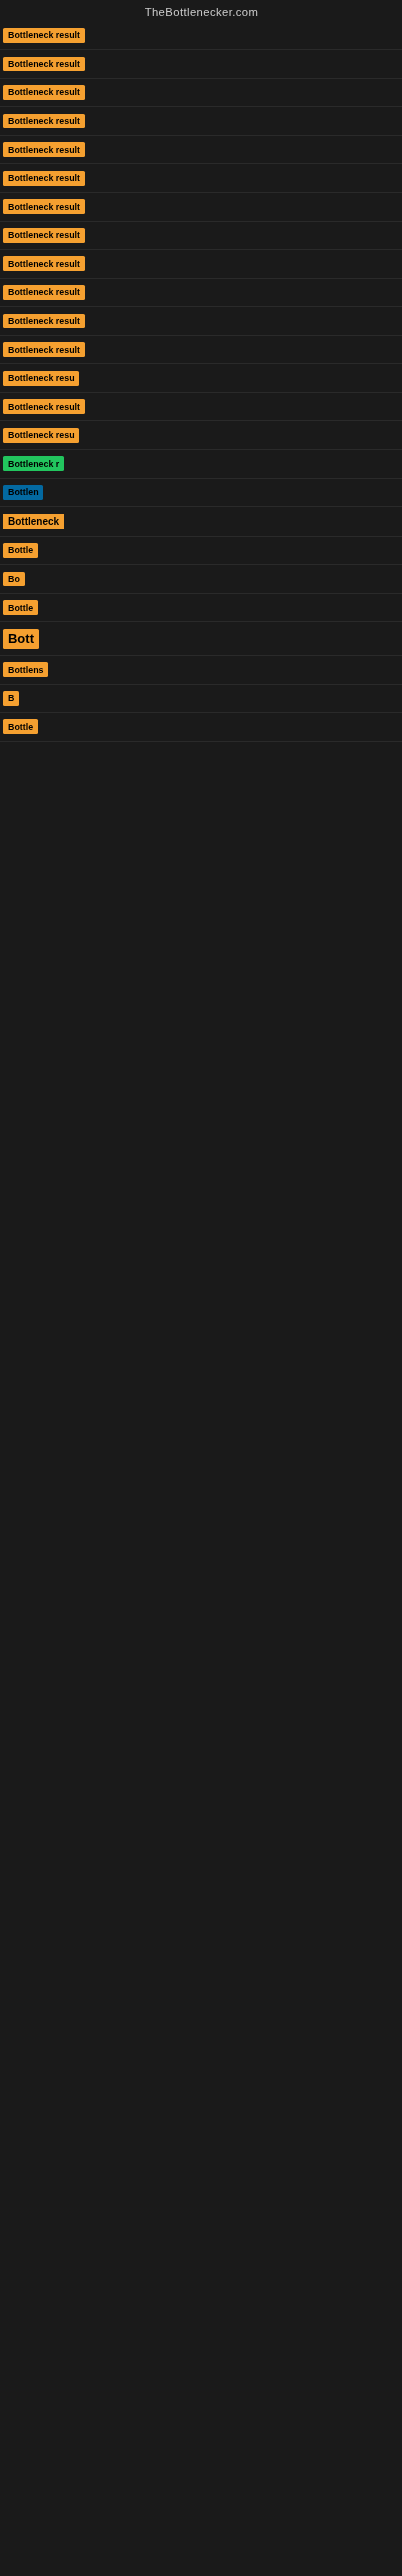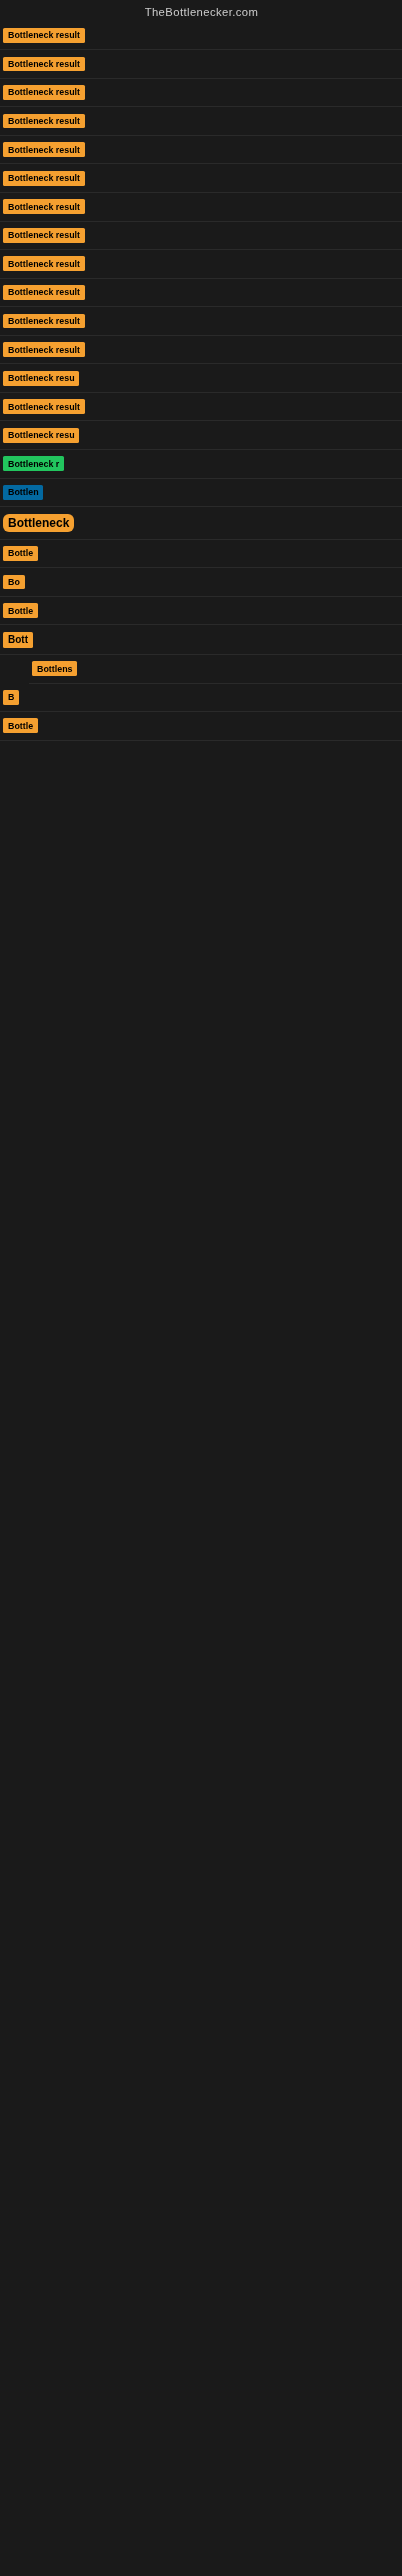--- a/index.html
+++ b/index.html
@@ -77,35 +77,35 @@
       <div style="display: flex; align-items: flex-start; padding: 6.4px 3.2px; border-bottom: 0.8px solid rgb(42, 42, 42);">
         <span style="background-color: rgb(245, 160, 48); color: rgb(0, 0, 0); font-size: 8.9px; font-weight: bold; padding: 2.4px 4.8px; border-radius: 1.6px; white-space: nowrap; display: inline-block; cursor: pointer;">Bottleneck resu</span>
       </div>
       <div style="display: flex; align-items: flex-start; padding: 6.4px 3.2px; border-bottom: 0.8px solid rgb(42, 42, 42);">
         <span style="background-color: #22c55e; color: rgb(0, 0, 0); font-size: 8.9px; font-weight: bold; padding: 2.4px 4.8px; border-radius: 1.6px; white-space: nowrap; display: inline-block; cursor: pointer;">Bottleneck r</span>
       </div>
       <div style="display: flex; align-items: flex-start; padding: 6.4px 3.2px; border-bottom: 0.8px solid rgb(42, 42, 42);">
         <span style="background-color: #0369a1; color: rgb(0, 0, 0); font-size: 8.9px; font-weight: bold; padding: 2.4px 4.8px; border-radius: 1.6px; white-space: nowrap; display: inline-block; cursor: pointer;">Bottlen</span>
       </div>
       <div style="display: flex; align-items: flex-start; padding: 6.4px 3.2px; border-bottom: 0.8px solid rgb(42, 42, 42);">
-        <span style="background-color: rgb(245, 160, 48); color: rgb(0, 0, 0); font-size: 12px; font-weight: bold; padding: 2.4px 4.8px; border-radius: 6px; white-space: nowrap; display: inline-block; cursor: pointer;">Bottleneck</span>
+        <span style="background-color: rgb(245, 160, 48); color: rgb(0, 0, 0); font-size: 10px; font-weight: bold; padding: 2.4px 4.8px; border-radius: 0; white-space: nowrap; display: inline-block; cursor: pointer;">Bottleneck</span>
       </div>
       <div style="display: flex; align-items: flex-start; padding: 6.4px 3.2px; border-bottom: 0.8px solid rgb(42, 42, 42);">
         <span style="background-color: rgb(245, 160, 48); color: rgb(0, 0, 0); font-size: 8.9px; font-weight: bold; padding: 2.4px 4.8px; border-radius: 1.6px; white-space: nowrap; display: inline-block; cursor: pointer;">Bottle</span>
       </div>
       <div style="display: flex; align-items: flex-start; padding: 6.4px 3.2px; border-bottom: 0.8px solid rgb(42, 42, 42);">
         <span style="background-color: rgb(245, 160, 48); color: rgb(0, 0, 0); font-size: 8.9px; font-weight: bold; padding: 2.4px 4.8px; border-radius: 1.6px; white-space: nowrap; display: inline-block; cursor: pointer;">Bo</span>
       </div>
       <div style="display: flex; align-items: flex-start; padding: 6.4px 3.2px; border-bottom: 0.8px solid rgb(42, 42, 42);">
         <span style="background-color: rgb(245, 160, 48); color: rgb(0, 0, 0); font-size: 8.9px; font-weight: bold; padding: 2.4px 4.8px; border-radius: 1.6px; white-space: nowrap; display: inline-block; cursor: pointer;">Bottle</span>
       </div>
       <div style="display: flex; align-items: flex-start; padding: 6.4px 3.2px; border-bottom: 0.8px solid rgb(42, 42, 42);">
-        <span style="background-color: rgb(245, 160, 48); color: rgb(0, 0, 0); font-size: 10px; font-weight: bold; padding: 2.4px 4.8px; border-radius: 1.6px; white-space: nowrap; display: inline-block; cursor: pointer;">Bott</span>
+        <span style="background-color: rgb(245, 160, 48); color: rgb(0, 0, 0); font-size: 13px; font-weight: bold; padding: 2.4px 4.8px; border-radius: 1.6px; white-space: nowrap; display: inline-block; cursor: pointer;">Bott</span>
       </div>
-      <div style="display: flex; align-items: flex-start; padding: 6.4px 3.2px; border-bottom: 0.8px solid rgb(42, 42, 42); margin-left: 29px;">
+      <div style="display: flex; align-items: flex-start; padding: 6.4px 3.2px; border-bottom: 0.8px solid rgb(42, 42, 42);">
         <span style="background-color: rgb(245, 160, 48); color: rgb(0, 0, 0); font-size: 8.9px; font-weight: bold; padding: 2.4px 4.8px; border-radius: 1.6px; white-space: nowrap; display: inline-block; cursor: pointer;">Bottlens</span>
       </div>
       <div style="display: flex; align-items: flex-start; padding: 6.4px 3.2px; border-bottom: 0.8px solid rgb(42, 42, 42);">
         <span style="background-color: rgb(245, 160, 48); color: rgb(0, 0, 0); font-size: 8.9px; font-weight: bold; padding: 2.4px 4.8px; border-radius: 1.6px; white-space: nowrap; display: inline-block; cursor: pointer;">B</span>
       </div>
       <div style="display: flex; align-items: flex-start; padding: 6.4px 3.2px; border-bottom: 0.8px solid rgb(42, 42, 42);">
         <span style="background-color: rgb(245, 160, 48); color: rgb(0, 0, 0); font-size: 8.9px; font-weight: bold; padding: 2.4px 4.8px; border-radius: 1.6px; white-space: nowrap; display: inline-block; cursor: pointer;">Bottle</span>
       </div>
     </div>
 

